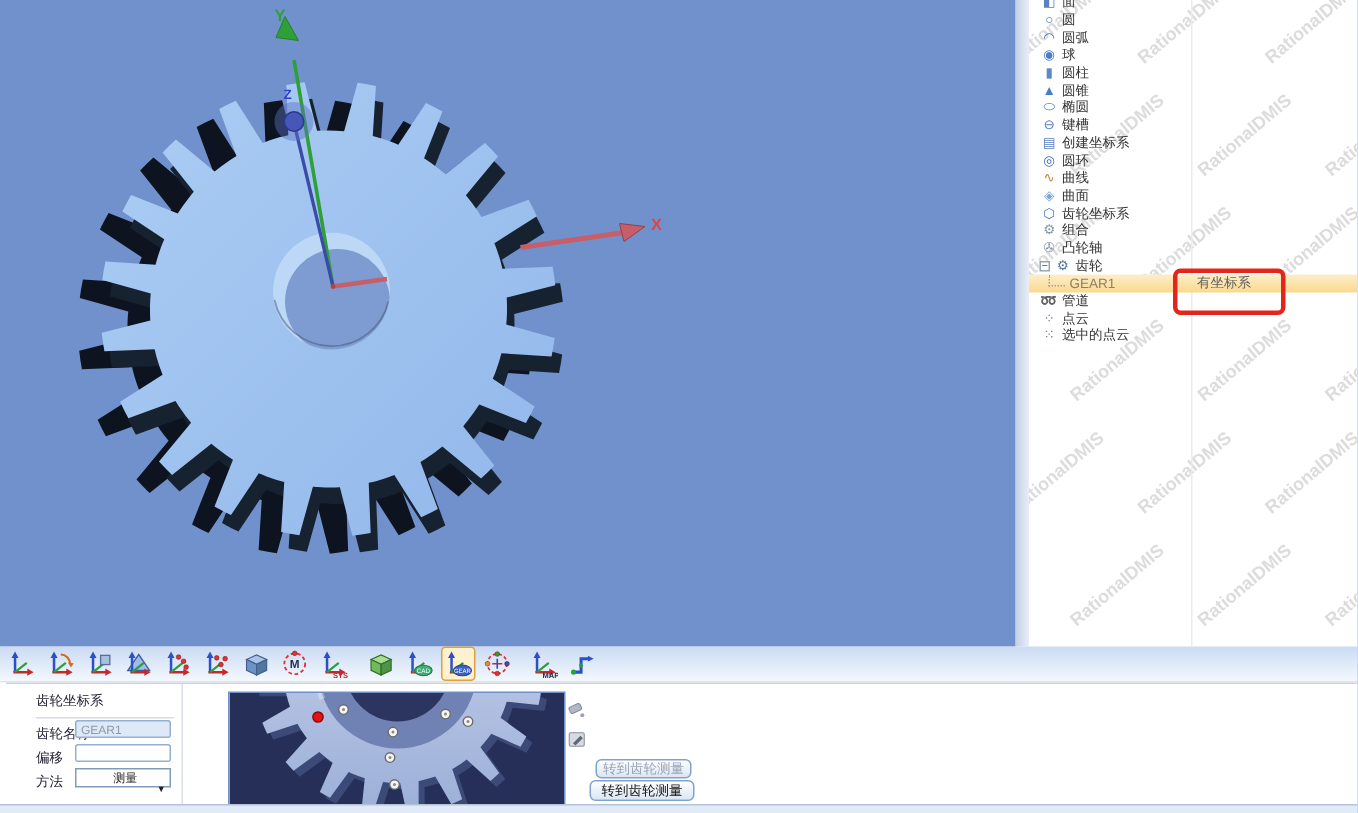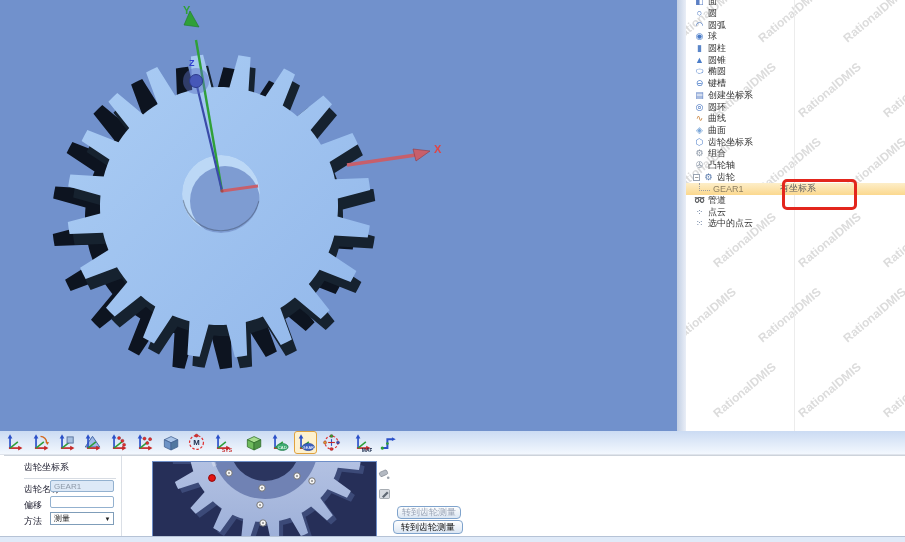--- a/index.html
+++ b/index.html
@@ -22,21 +22,21 @@
   .trow{position:relative;display:flex;align-items:center;height:11.7px;font-size:9px;
         color:#333;padding-left:7px;cursor:default;white-space:nowrap;}
   .trow.hl{background:linear-gradient(#fdeec9,#fbd88e);}
   .trow.hl .tlabel{color:#8f8061;}
   .expander{display:inline-block;width:7px;height:7px;line-height:5px;font-size:7px;text-align:center;
             border:1px solid #9aa4b2;background:#fff;color:#444;margin-right:2px;box-sizing:border-box;}
   .conn{display:inline-block;width:10px;height:7px;border-left:1px dotted #a0a0a0;
         border-bottom:1px dotted #a0a0a0;margin:0 3px 4px 6px;}
   .ticon{display:inline-block;width:13px;text-align:center;font-size:9px;line-height:9px;margin-right:2px;}
   .ticon.cad{font-size:5px;font-weight:bold;letter-spacing:-0.3px;}
-  .tstatus{position:absolute;left:94px;color:#5f5f5f;}
+  .tstatus{position:absolute;left:112px;color:#5f5f5f;}
   .redbox{position:absolute;left:96px;top:179px;width:69px;height:25px;border:3px solid #e3261d;
           border-radius:5px;z-index:3;}
   
   .toolbar{position:absolute;left:0;top:431px;width:905px;height:24px;
            background:linear-gradient(#cbdbf3,#f3f8fe);border-bottom:1px solid #dfe4ec;
            display:flex;align-items:center;padding-left:3px;box-sizing:border-box;}
   .tbi{width:21px;height:21px;display:flex;align-items:center;justify-content:center;
        margin-right:3px;border:1px solid transparent;border-radius:3px;}
   .tbi.sel{background:#fdf1cf;border-color:#e0a23e;}
   .tbi.gapb{margin-left:5px;}
@@ -45,21 +45,21 @@
          border-top:1px solid #cdd3db;box-sizing:border-box;}
   .form{position:absolute;left:0;top:0;width:117px;height:81px;border-right:1px solid #dadfe6;}
   .form-title{position:absolute;left:20px;top:5px;width:92px;font-size:9px;color:#223;
               border-bottom:1px solid #d7dce3;padding-bottom:4px;}
   .f-label{position:absolute;left:20px;font-size:9px;color:#223;}
   .f-input{position:absolute;left:46px;width:64px;height:12px;font-size:8px;border:1px solid #93b1cf;
            border-radius:2px;box-sizing:border-box;padding:0 3px;color:#8d99a8;}
   .f-input.dis{background:#dde9f7;}
   .f-input.en{background:#fff;color:#333;}
   .f-select{position:absolute;left:46px;width:64px;height:13px;border:1px solid #7f9db9;background:#fff;
-            box-sizing:border-box;display:flex;align-items:center;font-size:8px;color:#222;padding-left:3px;}
+            box-sizing:border-box;display:flex;align-items:center;font-size:8px;color:#222;padding-left:3px;flex-direction:column;}
   .f-select .arr{margin-left:auto;width:11px;height:11px;display:flex;align-items:center;justify-content:center;
                  font-size:6px;color:#222;}
   .preview{position:absolute;left:148px;top:5px;width:223px;height:75px;border:1px solid #6f8fc8;
            box-sizing:content-box;}
   .mini{position:absolute;left:374px;width:13px;height:13px;}
   .btn{position:absolute;font-size:9px;border:1px solid #7fa3cc;border-radius:4px;
        background:linear-gradient(#fefefe,#dbe6f3);display:flex;align-items:center;justify-content:center;
        box-sizing:border-box;cursor:default;}
   .btn.dis{color:#9aa4b6;}
   .btn.en{color:#111;font-weight:normal;}

